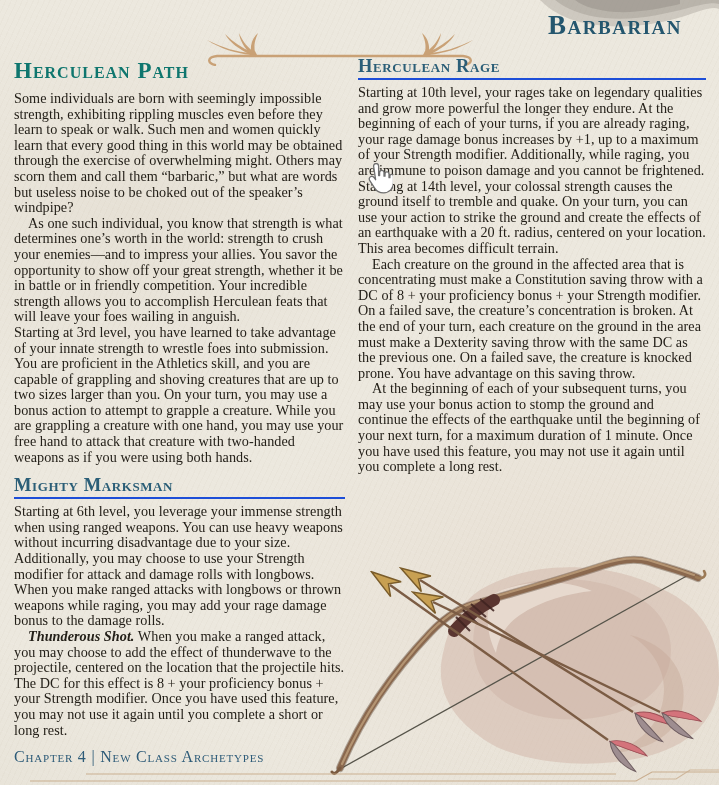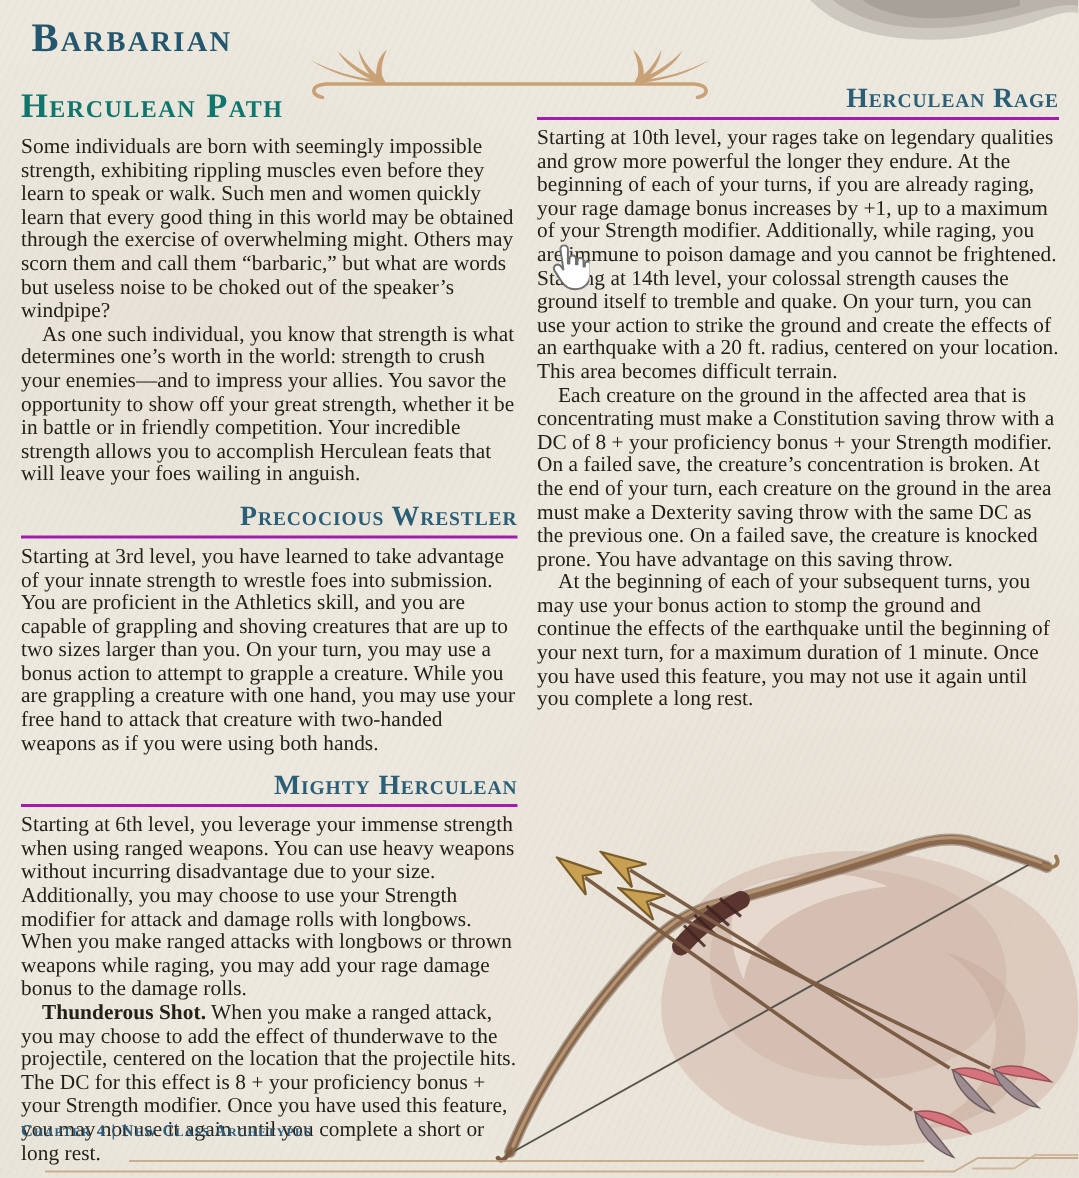--- a/index.html
+++ b/index.html
@@ -12,48 +12,48 @@
     background-color:#eae6dc;
     font-family:"Liberation Serif","DejaVu Serif",serif;
     color:#242019;
   }
   body::after{ 
     content:"";position:absolute;inset:0;pointer-events:none;
     background:
       repeating-linear-gradient(115deg, rgba(150,130,105,.035) 0 1px, rgba(0,0,0,0) 1px 5px),
       repeating-linear-gradient(25deg, rgba(255,255,255,.05) 0 1px, rgba(0,0,0,0) 1px 7px);
   }
-  .hdr{position:absolute;top:10px;left:0;width:682px;text-align:left;z-index:3;padding-left:21px;}
+  .hdr{position:absolute;top:10px;left:0;width:682px;text-align:right;z-index:3;}
   .title{
     font-variant:small-caps;font-weight:600;font-size:27px;letter-spacing:1.5px;
     color:#24566e;line-height:30px;
   }
   .flourish{position:absolute;left:203px;top:26px;z-index:3;}
   .ink-stain{position:absolute;top:0;left:520px;z-index:1;}
   .col{position:absolute;top:56px;z-index:4;font-size:14.2px;line-height:15.6px;
        text-align:left;hyphens:auto;-webkit-hyphens:auto;letter-spacing:.05px;}
   .col-left{left:14px;width:331px;}
   .col-right{left:358px;width:348px;}
   h1.path-title{
     margin:0 0 5px 0;font-variant:small-caps;font-weight:600;font-size:23px;
     letter-spacing:1px;color:#0f766e;line-height:30px;
   }
   h2.feat{
     margin:10px 0 5px 0;font-variant:small-caps;font-weight:600;font-size:18.5px;
     letter-spacing:.6px;color:#2b5e77;line-height:21px;
-    border-bottom:2px solid #a21caf;padding-bottom:1px;text-align:right;
+    border-bottom:2px solid #1d4ed8;padding-bottom:1px;
   }
   h2.feat:first-child{margin-top:0;}
   p{margin:0;}
   p.indent{text-indent:14px;}
-  .bi{font-weight:bold;}
+  .bi{font-weight:bold;font-style:italic;}
   .it{}
   .footer{
     position:absolute;left:14px;top:748px;z-index:5;
-    font-variant:small-caps;font-weight:700;font-size:11px;letter-spacing:.8px;
+    font-variant:small-caps;font-weight:400;font-size:16px;letter-spacing:.8px;
     color:#2d5b78;
   }
   .illo{position:absolute;left:330px;top:545px;z-index:2;}
   .border-deco{position:absolute;left:0;top:758px;z-index:3;}
   .cursor{position:absolute;left:363px;top:163px;z-index:9;}
 </style>
 </head>
 <body>
 
 <svg class="ink-stain" width="199" height="55" viewBox="0 0 199 55">
@@ -77,24 +77,23 @@
     <use href="#fanL" transform="translate(274 0) scale(-1 1)"></use>
   </g>
   <path d="M12 18 C4 16 4 10 14 9 L260 9 C270 10 270 16 262 18" fill="none" stroke="#c9a176" stroke-width="2.4" stroke-linecap="round"></path>
 </svg>
 
 <div class="col col-left">
   <h1 class="path-title">Herculean Path</h1>
   <p>Some individuals are born with seemingly impossible strength, exhibiting rippling muscles even before they learn to speak or walk. Such men and women quickly learn that every good thing in this world may be obtained through the exercise of overwhelming might. Others may scorn them and call them “barbaric,” but what are words but useless noise to be choked out of the speaker’s windpipe?</p>
   <p class="indent">As one such individual, you know that strength is what determines one’s worth in the world: strength to crush your enemies—and to impress your allies. You savor the opportunity to show off your great strength, whether it be in battle or in friendly competition. Your incredible strength allows you to accomplish Herculean feats that will leave your foes wailing in anguish.</p>
 
-  <h2 class="feat">Precocious Wrestler</h2>
   <p>Starting at 3rd level, you have learned to take advantage of your innate strength to wrestle foes into submission. You are proficient in the Athletics skill, and you are capable of grappling and shoving creatures that are up to two sizes larger than you. On your turn, you may use a bonus action to attempt to grapple a creature. While you are grappling a creature with one hand, you may use your free hand to attack that creature with two-handed weapons as if you were using both hands.</p>
 
-  <h2 class="feat">Mighty Herculean</h2>
+  <h2 class="feat">Mighty Marksman</h2>
   <p>Starting at 6th level, you leverage your immense strength when using ranged weapons. You can use heavy weapons without incurring disadvantage due to your size. Additionally, you may choose to use your Strength modifier for attack and damage rolls with longbows. When you make ranged attacks with longbows or thrown weapons while raging, you may add your rage damage bonus to the damage rolls.</p>
   <p class="indent"><span class="bi">Thunderous Shot.</span><span> When you make a ranged attack, you may choose to add the effect of </span><span class="it">thunderwave</span><span> to the projectile, centered on the location that the projectile hits. The DC for this effect is 8 + your proficiency bonus + your Strength modifier. Once you have used this feature, you may not use it again until you complete a short or long rest.</span></p>
 </div>
 
 <div class="col col-right">
   <h2 class="feat">Herculean Rage</h2>
   <p>Starting at 10th level, your rages take on legendary qualities and grow more powerful the longer they endure. At the beginning of each of your turns, if you are already raging, your rage damage bonus increases by +1, up to a maximum of your Strength modifier. Additionally, while raging, you are immune to poison damage and you cannot be frightened.</p>
 
   <p>Starting at 14th level, your colossal strength causes the ground itself to tremble and quake. On your turn, you can use your action to strike the ground and create the effects of an earthquake with a 20 ft. radius, centered on your location. This area becomes difficult terrain.</p>
   <p class="indent">Each creature on the ground in the affected area that is concentrating must make a Constitution saving throw with a DC of 8 + your proficiency bonus + your Strength modifier. On a failed save, the creature’s concentration is broken. At the end of your turn, each creature on the ground in the area must make a Dexterity saving throw with the same DC as the previous one. On a failed save, the creature is knocked prone. You have advantage on this saving throw.</p>

